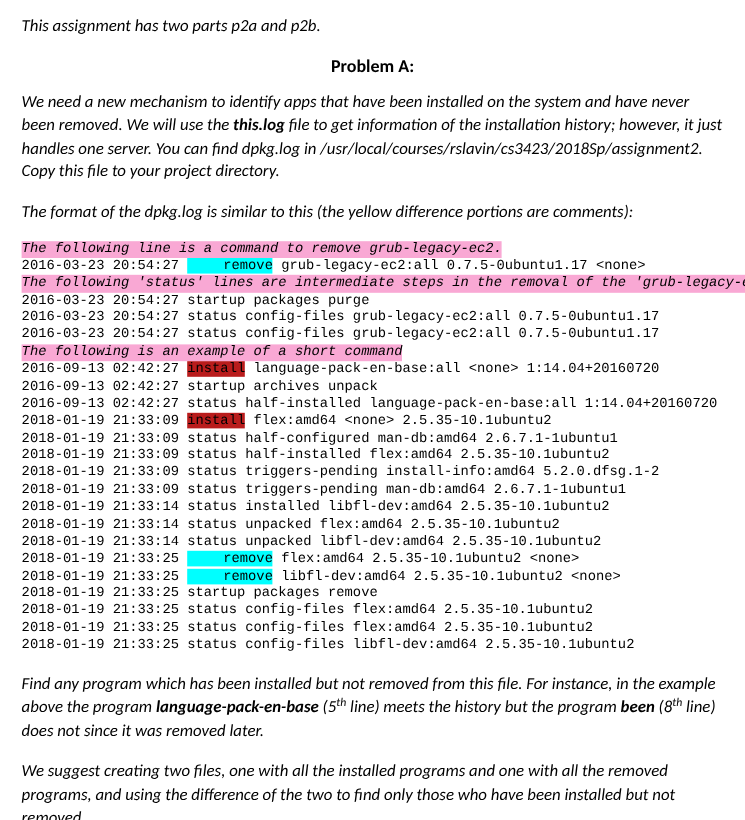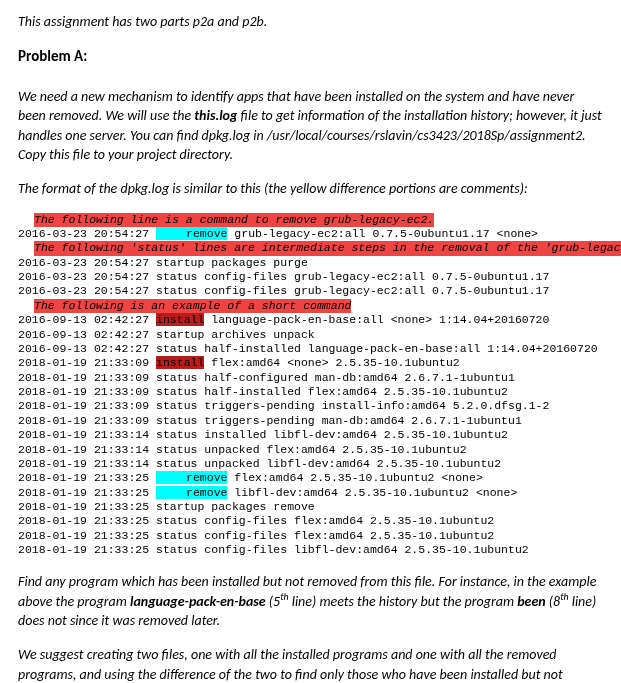--- a/index.html
+++ b/index.html
@@ -10,40 +10,40 @@
     margin: 0;
     padding: 12px 18px 18px 18px;
     width: 621px;
     box-sizing: border-box;
     line-height: 1.4;
   }
   .heading {
     font-weight: bold;
     font-size: 15px;
     margin-top: 14px;
-    margin-bottom: 20px;
+    margin-bottom: 8px;
+    text-align: center;
   }
   p {
     margin: 0 0 14px 0;
     font-style: italic;
   }
   .bold { font-weight: bold; }
   .code-block {
     font-family: "Courier New", monospace;
     font-size: 11.5px;
     white-space: pre;
     line-height: 1.25;
     margin-bottom: 14px;
   }
   .code-block .row { display: block; }
   .comment-line {
-    background: #ef4444;
+    background: #f9a8d4;
     font-style: italic;
     display: inline-block;
-    margin-left: 16px;
   }
   .hl-remove {
     background: #00ffff;
     padding-left: 30px;
   }
   .hl-install {
     background: #b91c1c;
   }
   sup { font-size: 0.7em; }
 </style>

